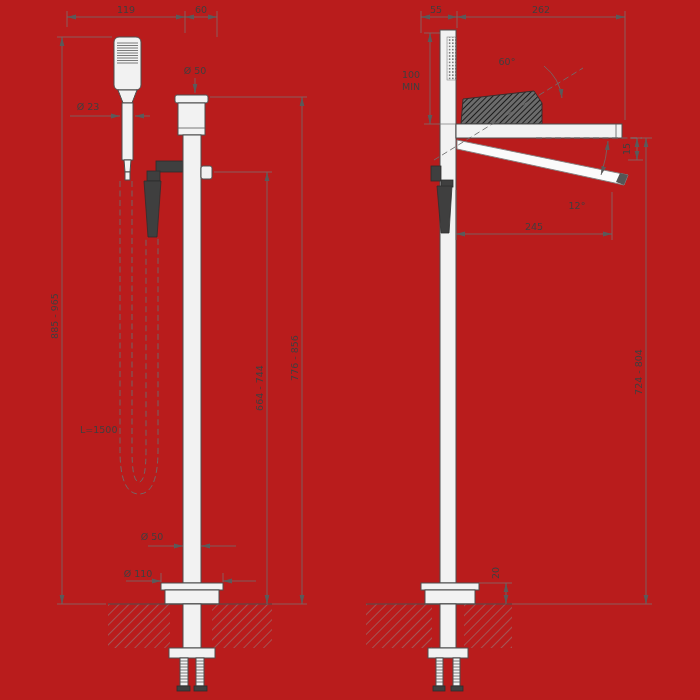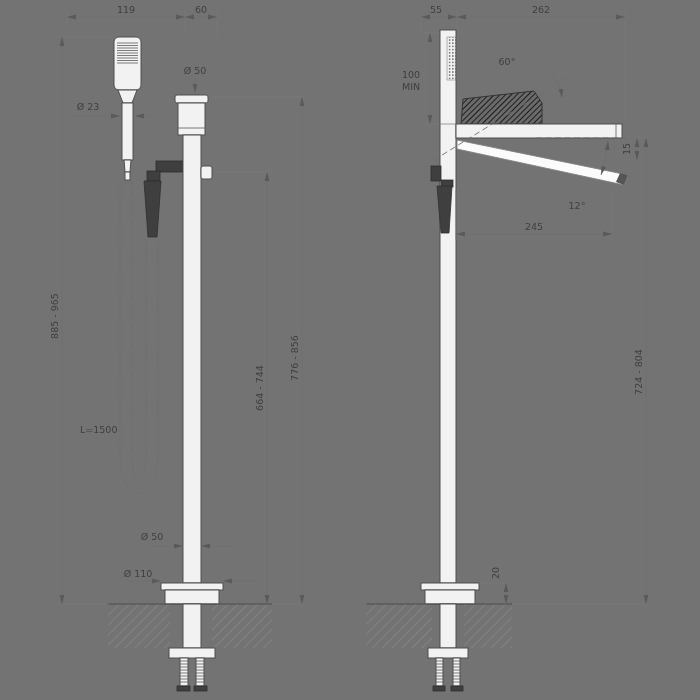--- a/index.html
+++ b/index.html
@@ -1,16 +1,16 @@
 <!DOCTYPE html>
 <html><head>
 <meta charset="utf-8">
 <style>
   html,body{margin:0;padding:0;background:#ffffff;}
-  .canvas{width:700px;height:700px;background:#737373;position:relative;overflow:hidden;}
+  .canvas{width:700px;height:700px;background:#b91c1c;position:relative;overflow:hidden;}
   svg{display:block;}
   text{font-family:"DejaVu Sans","Liberation Sans",sans-serif;font-size:9.5px;fill:#3f3f3f;}
   .obj{stroke:#4f4f4f;stroke-width:1;fill:#f2f2f2;}
   .objdark{stroke:#2e2e2e;stroke-width:0.8;fill:#3f3f3f;}
   .detail{stroke:#5a5a5a;stroke-width:0.8;fill:none;}
   .dim{stroke:#6e6e6e;stroke-width:0.8;fill:none;}
   .ext{stroke:#7a7a7a;stroke-width:0.7;fill:none;}
   .dash{stroke:#6e6e6e;stroke-width:0.9;fill:none;stroke-dasharray:6 3.5;}
   .hatchbox{fill:url(#hatch);stroke:none;}
 </style>

